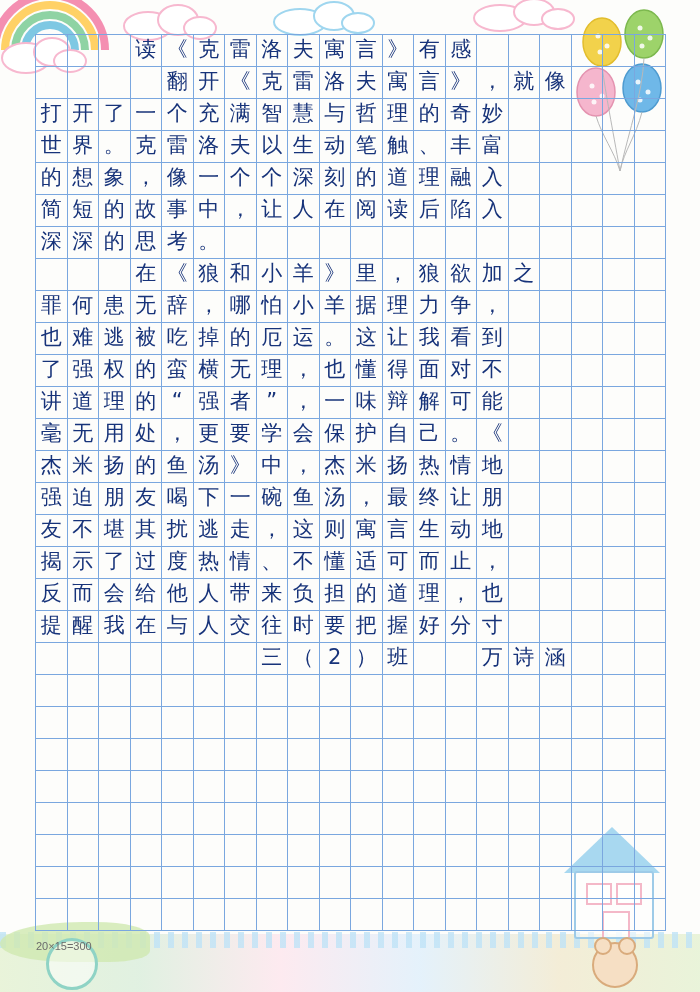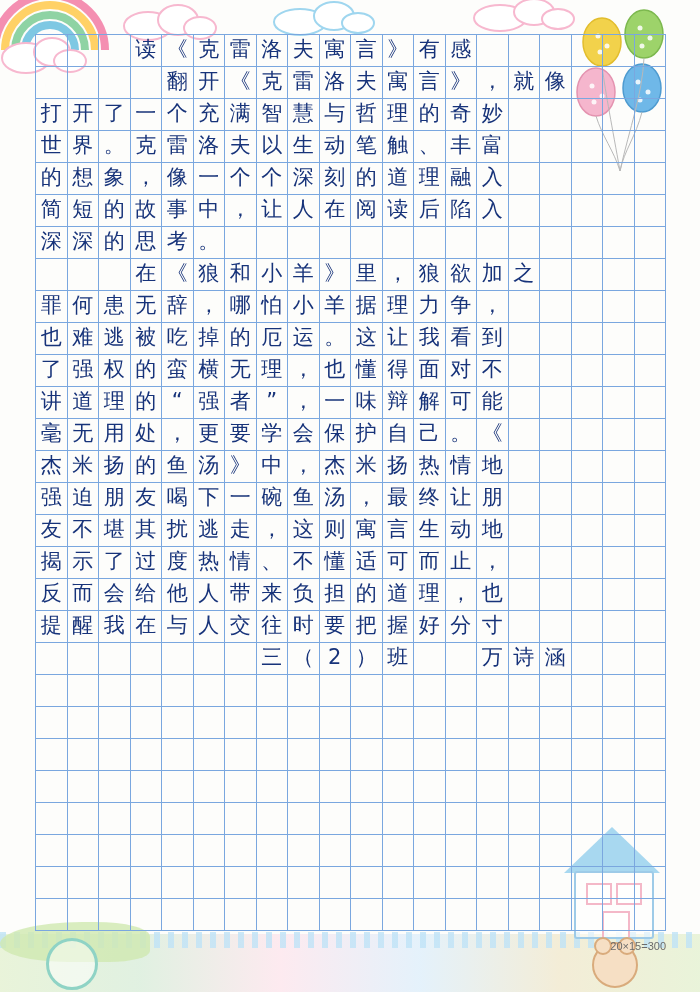--- a/index.html
+++ b/index.html
@@ -140,21 +140,21 @@
   
   .sheet .ch {
     font-family: "DejaVu Sans", sans-serif;
     color: #17337a;
     letter-spacing: 0;
   }
   .count-label {
     position: absolute;
     left: 0; right: 0;
     bottom: -21px;
-    text-align: right;
+    text-align: left;
     font-size: 11px;
     color: #6b6b6b;
     font-family: "Liberation Sans", sans-serif;
   }
 </style>
 </head>
 <body>
 
 <div id="page">
 

